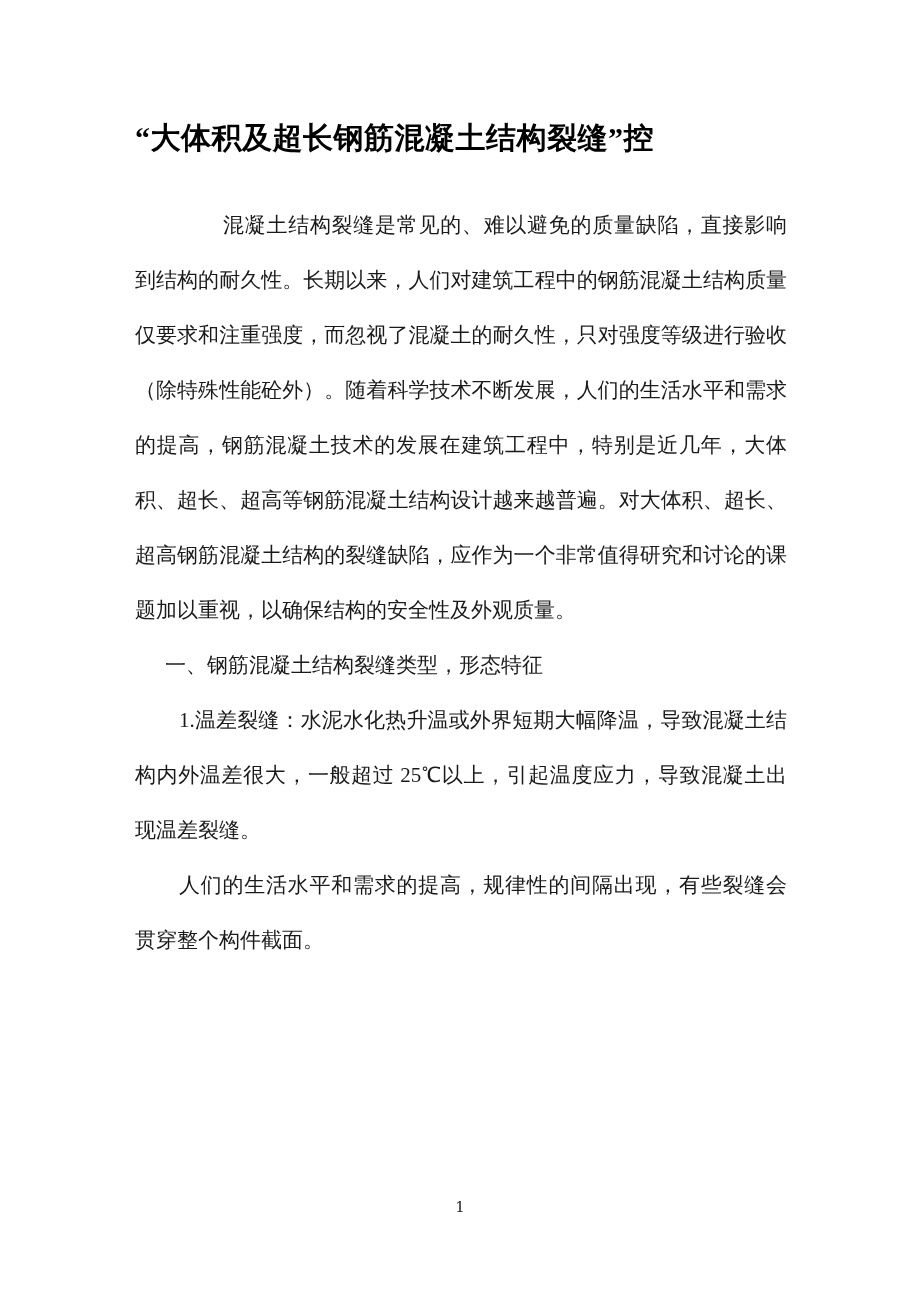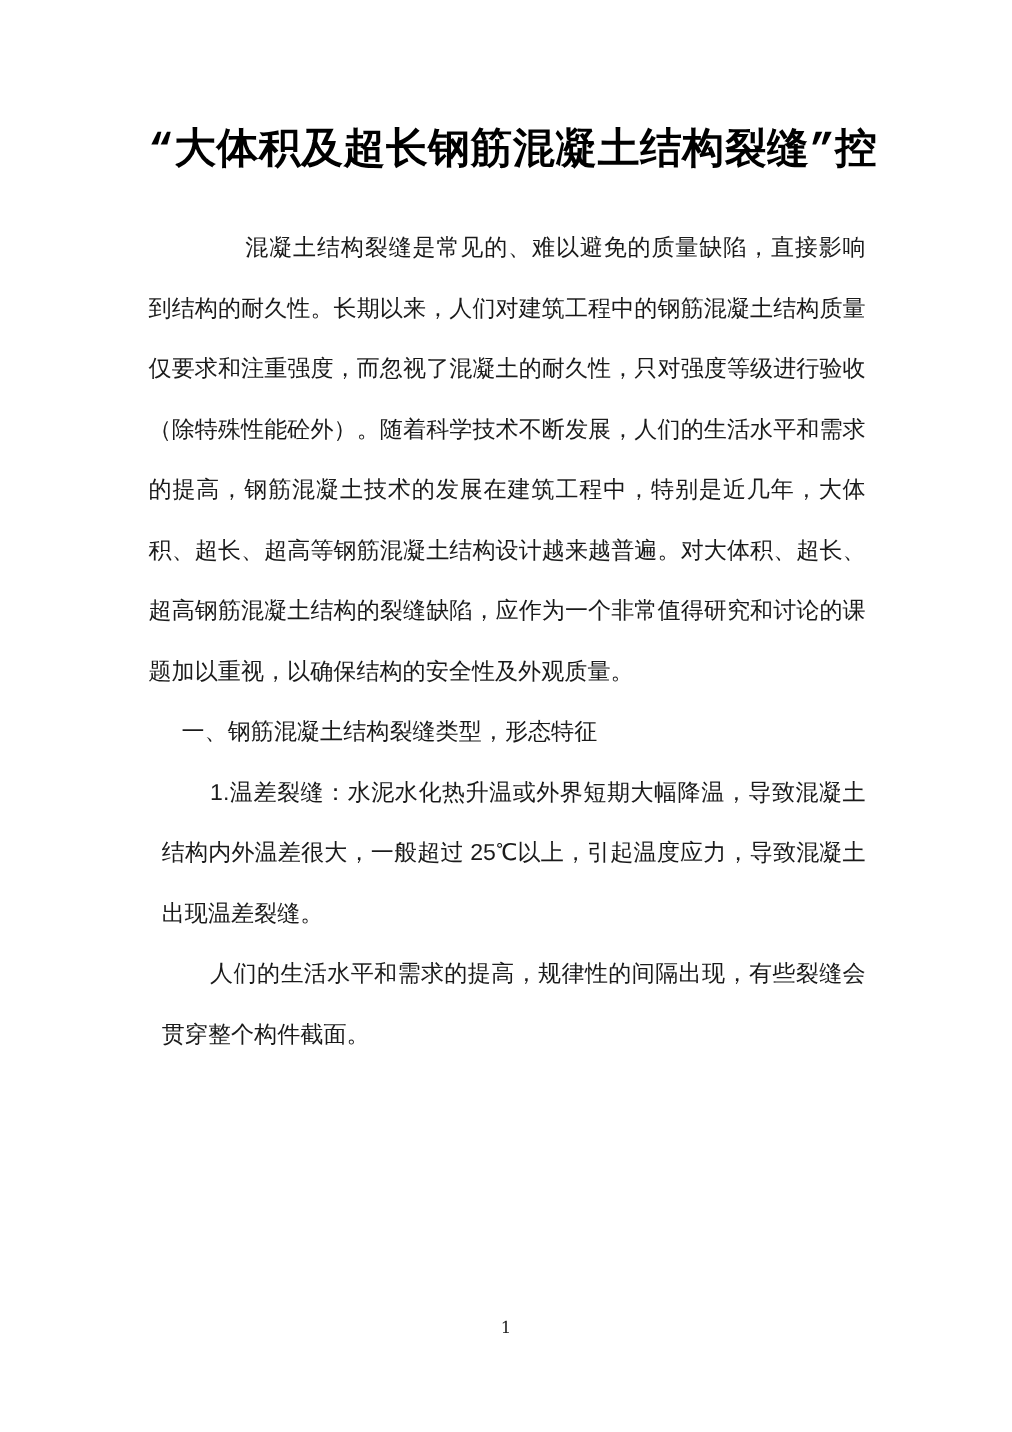--- a/index.html
+++ b/index.html
@@ -26,25 +26,25 @@
   }
 
   .content {
     position: absolute;
     left: 135px;
     top: 100px;
     width: 652px;
   }
 
   .doc-title {
-    font-family: Liberation Mono, monospace;
+    font-family: Liberation Serif, serif;
     font-weight: bold;
-    font-size: 38px;
+    font-size: 30px;
     line-height: 76px;
-    text-align: right;
+    text-align: left;
     color: #000000;
     letter-spacing: 0.5px;
     margin: 0;
     padding: 0;
   }
 
   .title-line-1 {
     display: block;
     white-space: nowrap;
   }
@@ -59,25 +59,25 @@
 
   p.para {
     font-size: 21px;
     line-height: 55px;
     text-align: justify;
     text-align-last: left;
     text-justify: inter-ideograph;
     margin: 0 0 0 0;
     padding: 0;
     color: #1a1a1a;
-    font-family: Liberation Sans, sans-serif;
+    font-family: Liberation Serif, serif;
   }
 
   p.indent-4 { text-indent: 88px; }
-  p.indent-2 { text-indent: 44px; margin-left: 12px; }
+  p.indent-2 { text-indent: 44px; }
   p.indent-1 { text-indent: 30px; }
 
   .page-number {
     position: absolute;
     left: 0;
     top: 1198px;
     width: 920px;
     text-align: center;
     font-size: 15px;
     font-family: "DejaVu Serif", "Liberation Serif", serif;

